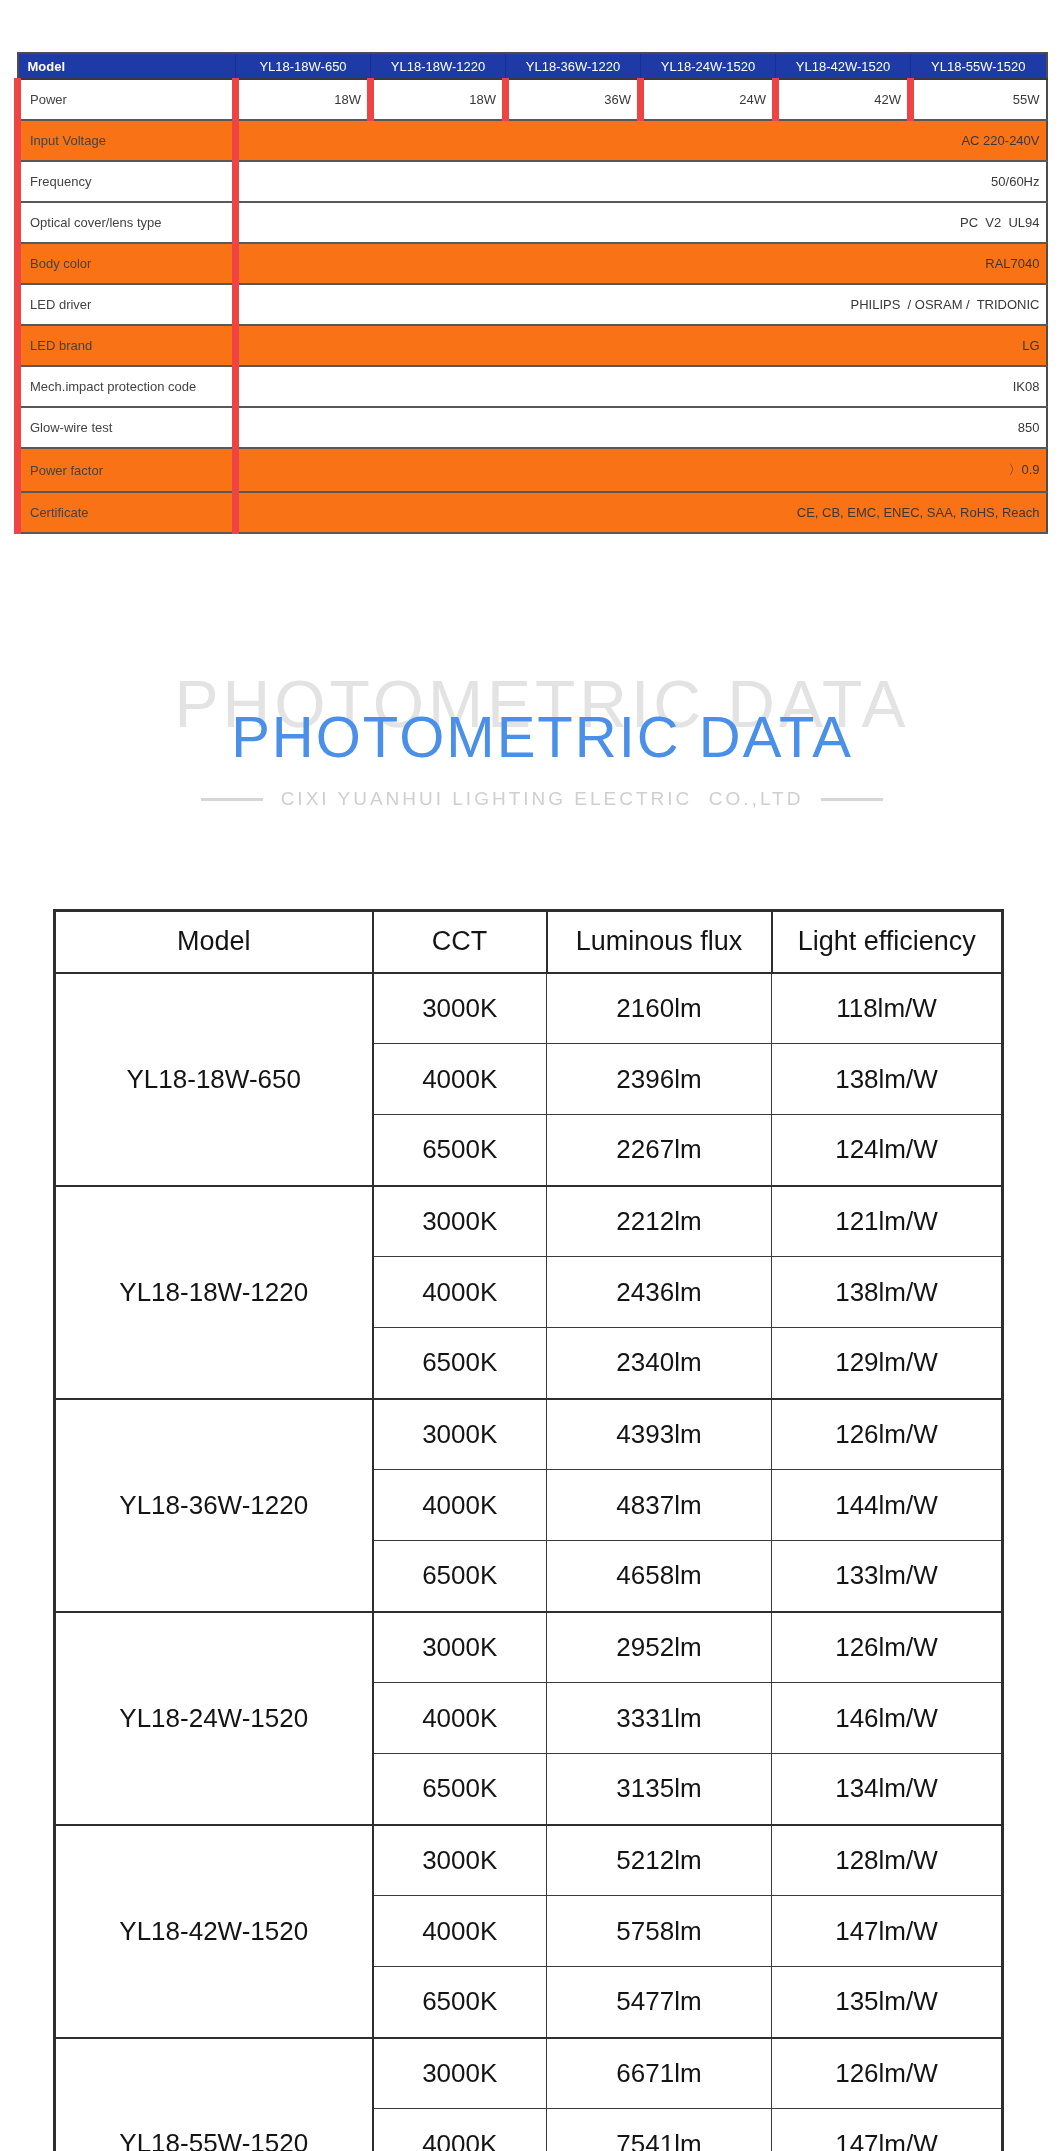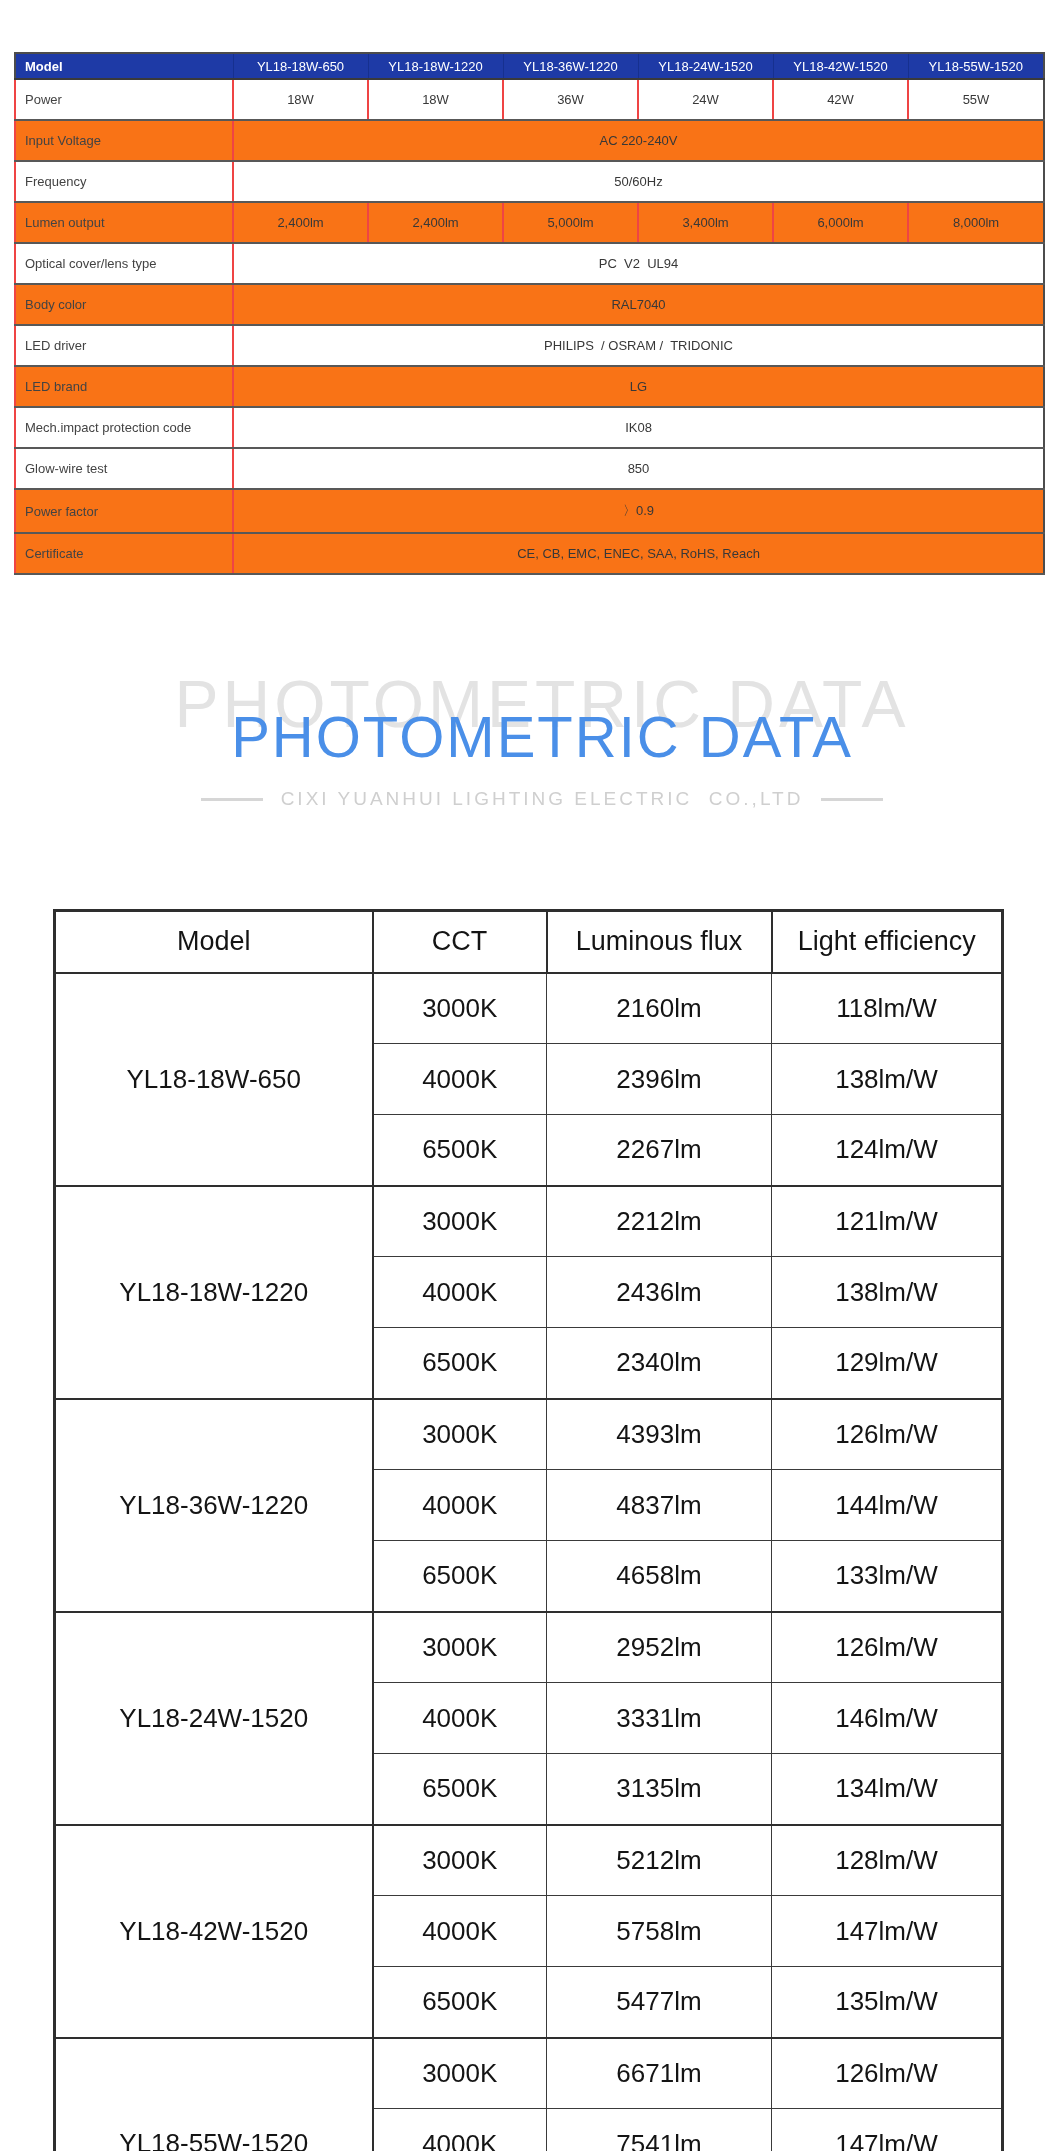--- a/index.html
+++ b/index.html
@@ -22,29 +22,29 @@
   .spec-table { border: 2px solid #4c4c4c; }
   .spec-table thead th {
     background: #1e3aa6; color: #ffffff;
     height: 26px; font-size: 13px; font-weight: 400;
     border: 1px solid #16308f; border-bottom: 2px solid #3a3a3a;
     padding: 0 6px; white-space: nowrap; overflow: hidden;
   }
   .spec-table thead th.model-h { text-align: left; font-weight: 700; padding-left: 9px; }
   .spec-table tbody td {
     height: 26.5px;
-    border-left: 2px solid #ef4444; border-right: 1px solid #6f6f6f;
+    border-left: 7px solid #ef4444; border-right: 1px solid #6f6f6f;
     border-bottom: 2px solid #585858;
     padding: 12px 6px;
     white-space: pre; overflow: hidden;
     background: #ffffff;
   }
   .spec-table tbody tr.shaded td { background: #f97316; }
   .spec-table tbody td.label { text-align: left; padding-left: 9px; color: #434343; }
-  .spec-table tbody td.val { text-align: center; color: #383838; }
+  .spec-table tbody td.val { text-align: right; color: #383838; }
 
   
   .pm-section { position: absolute; left: 12px; top: 666px; width: 1060px; height: 170px; }
   .pm-watermark {
     position: absolute; top: 0; left: 0; width: 100%;
     text-align: center; white-space: pre;
     font-size: 66px; letter-spacing: 4px; font-weight: 400;
     color: #e3e3e3;
   }
   .pm-title {
@@ -120,29 +120,20 @@
         <td class="val">55W</td>
       </tr>
       <tr class="shaded">
         <td class="label">Input Voltage</td>
         <td class="val" colspan="6">AC 220-240V</td>
       </tr>
       <tr>
         <td class="label">Frequency</td>
         <td class="val" colspan="6">50/60Hz</td>
       </tr>
-      <tr class="shaded">
-        <td class="label">Lumen output</td>
-        <td class="val">2,400lm</td>
-        <td class="val">2,400lm</td>
-        <td class="val">5,000lm</td>
-        <td class="val">3,400lm</td>
-        <td class="val">6,000lm</td>
-        <td class="val">8,000lm</td>
-      </tr>
       <tr>
         <td class="label">Optical cover/lens type</td>
         <td class="val" colspan="6">PC  V2  UL94</td>
       </tr>
       <tr class="shaded">
         <td class="label">Body color</td>
         <td class="val" colspan="6">RAL7040</td>
       </tr>
       <tr>
         <td class="label">LED driver</td>

